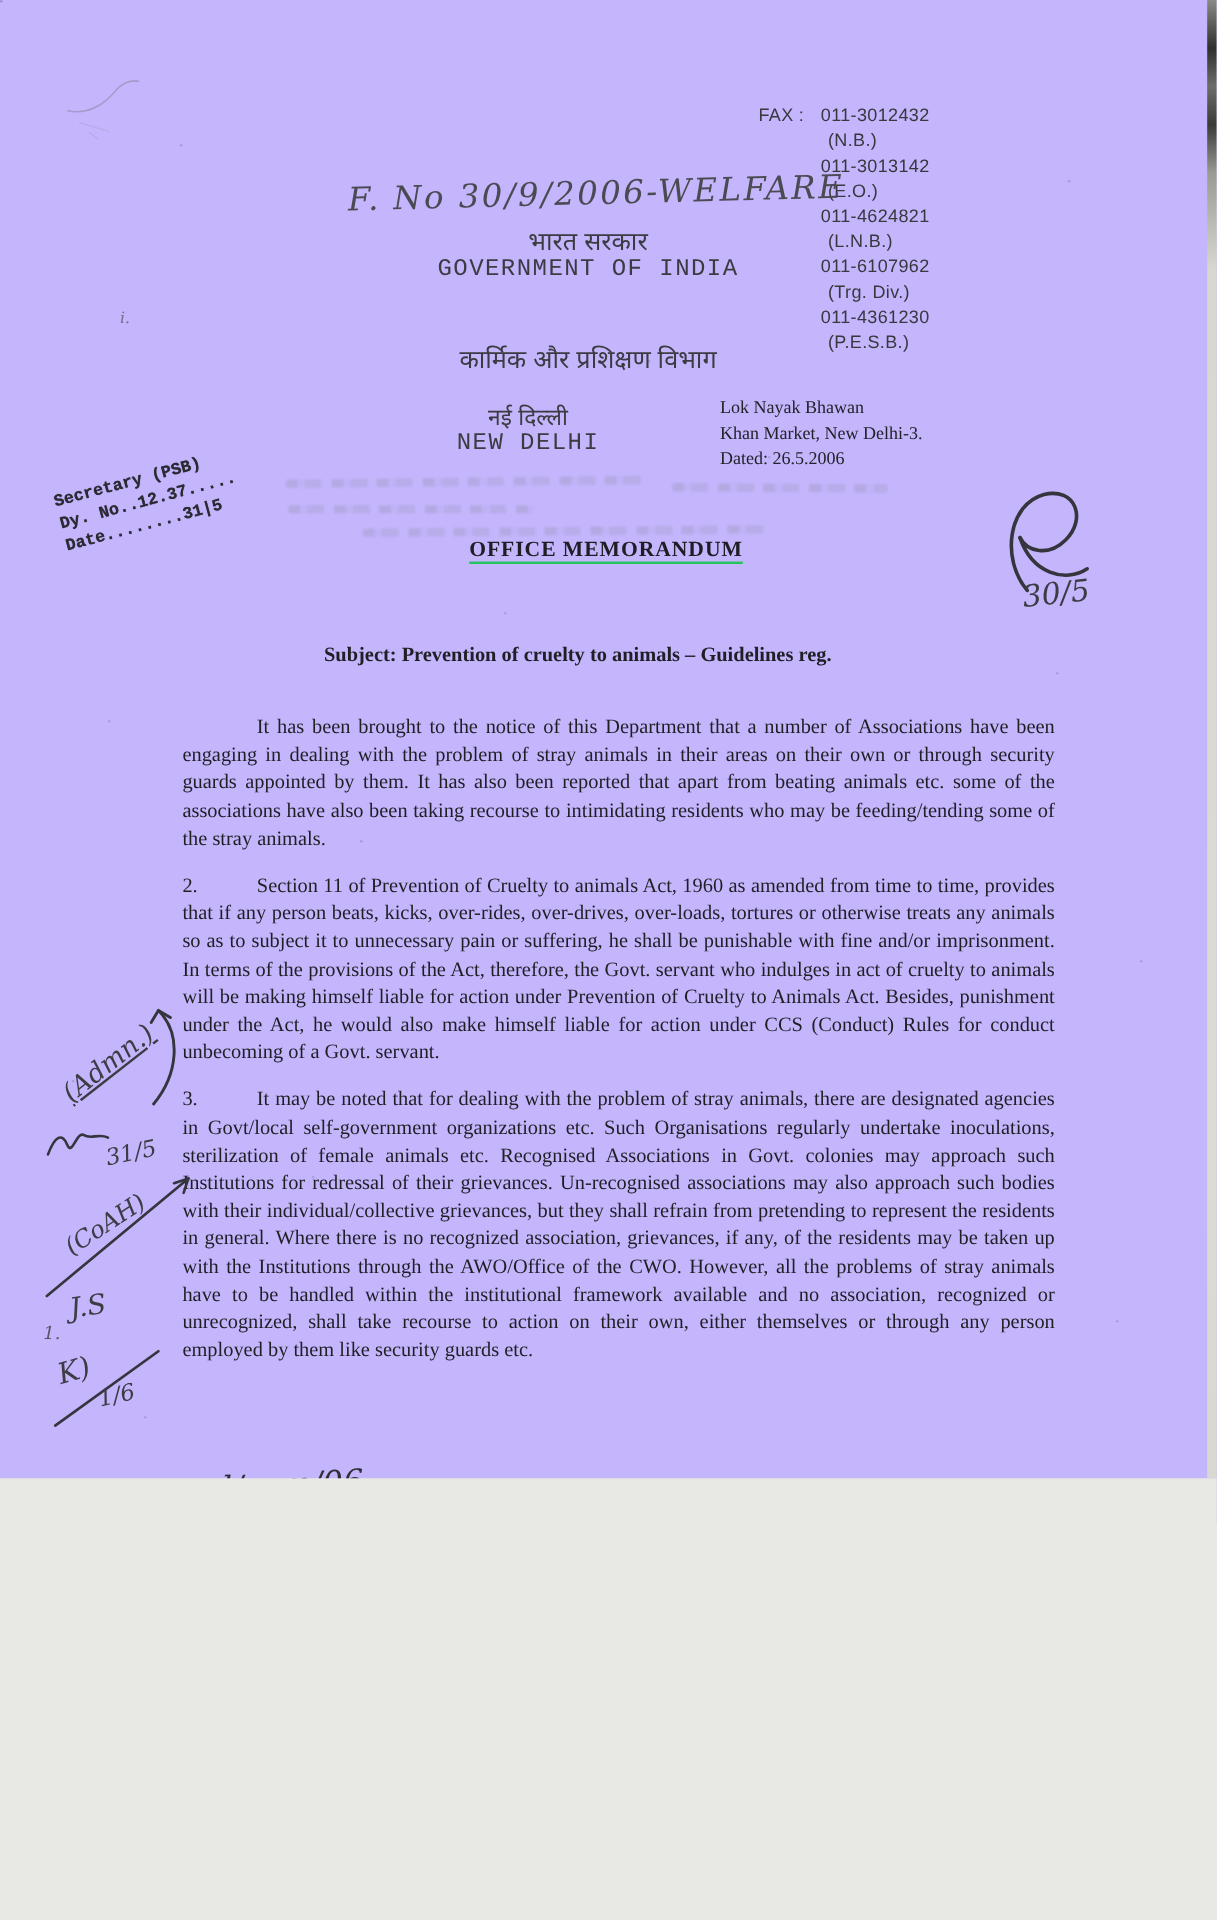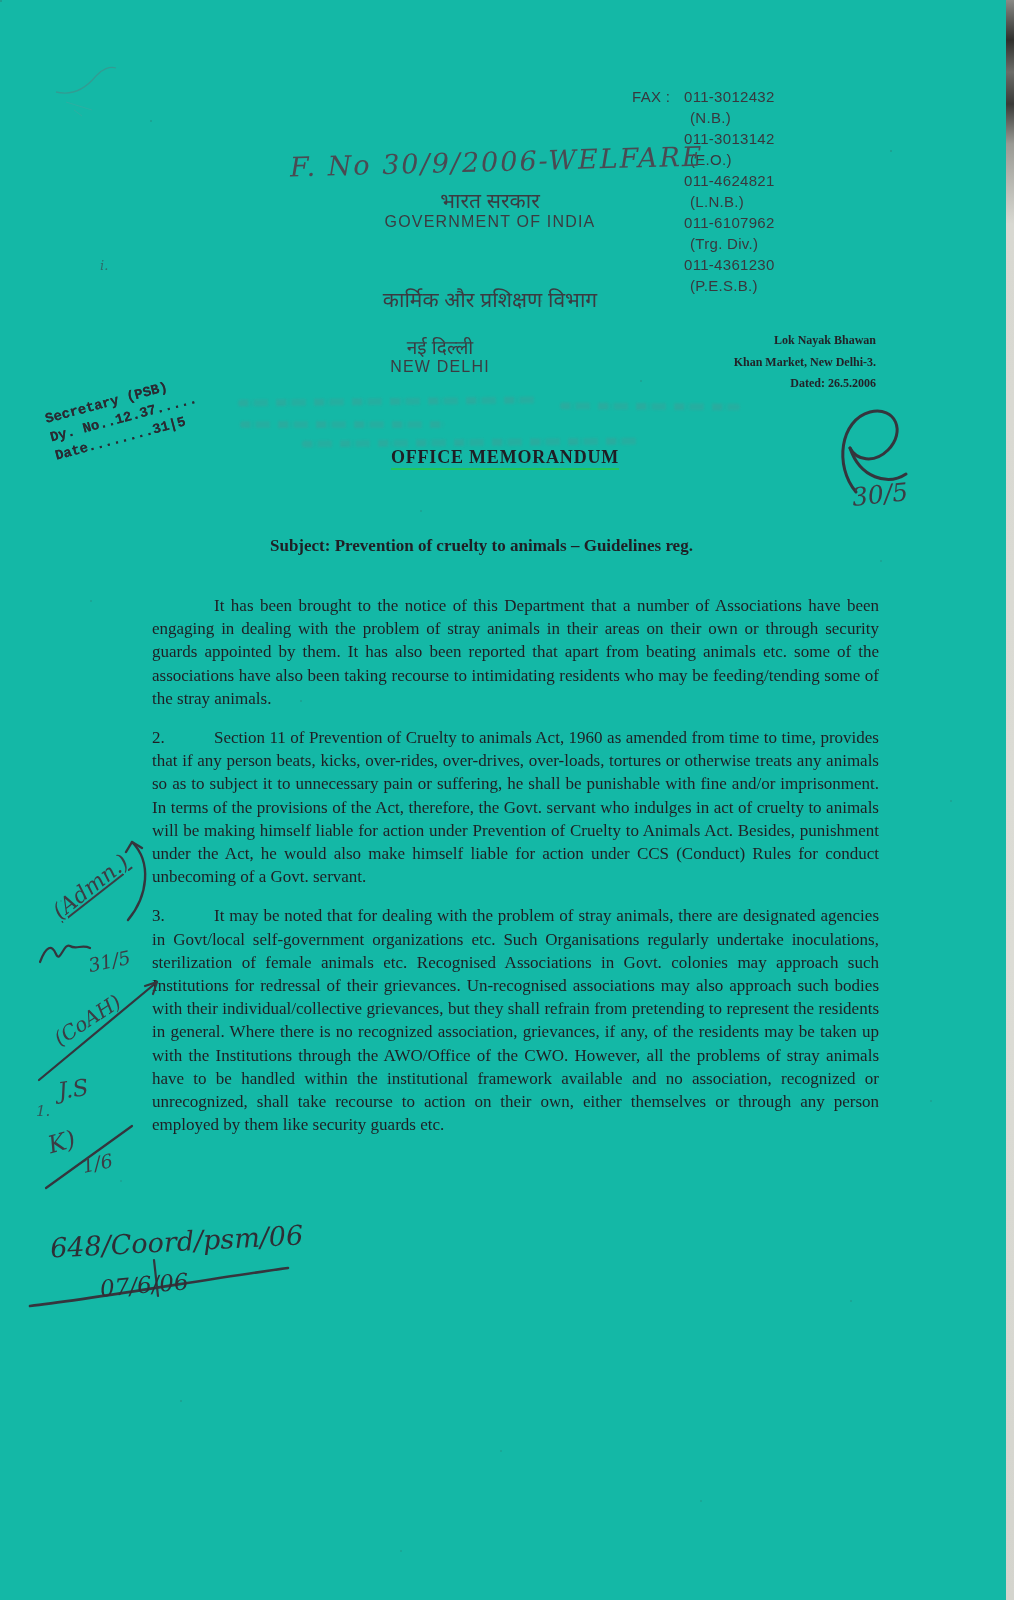--- a/index.html
+++ b/index.html
@@ -1,19 +1,19 @@
 <!DOCTYPE html>
 <html><head>
 <meta charset="utf-8">
 <title>Office Memorandum Scan</title>
 <style>
   html,body{margin:0;padding:0;background:#e8e8e4;}
   .page{
-    position:relative; width:1014px; height:1600px; margin:0 auto;
-    background:#14b8a6; overflow:hidden;
+    position:relative; width:1014px; height:1232px; margin:0 auto;
+    background:#c4b5fd; overflow:hidden;
     font-family:"Liberation Serif", serif; color:#26262b;
   }
   
   .scan-edge{
     position:absolute; right:0; top:0; width:8px; height:1600px;
     background:linear-gradient(#8a8a86 0%, #2f2f2c 2.5%, #6c6c68 4.5%,
       #3a3a37 6.5%, #9a9a94 9%, #d8d8d1 14%, #dcdcd5 60%, #d4d4cd 100%);
   }
   .noise{position:absolute; left:0; top:0; width:2px; height:2px; border-radius:50%;
     background:rgba(70,70,70,.3);
@@ -71,27 +71,27 @@
     position:absolute; left:48px; top:390px; transform:rotate(-15deg);
     font-family:"Liberation Mono", monospace; font-weight:bold;
     font-size:14px; line-height:19px; color:#2a2a32;
     text-shadow:0 0 .6px rgba(40,40,50,.8); white-space:nowrap;
   }
   
   .hdr{position:absolute; left:0; width:980px; text-align:center;
     font-family:"Liberation Sans", sans-serif; color:#3b3b41; white-space:nowrap;}
   .hdr-narrow{width:880px;}
   .hdr-hi{font-size:21px;}
-  .hdr-en{font-size:16px; letter-spacing:1.2px;}
+  .hdr-en{font-size:20px; letter-spacing:1.2px;font-family:Liberation Mono, monospace;}
   .h-bharat{top:186px;} .h-goi{top:213px;} .h-min-hi{top:236px;} .h-min-en{top:262px;}
   .h-dept-hi{top:285px;} .h-dept-en{top:311px;} .h-city-hi{top:334px; font-size:19px;}
   .h-city-en{top:358px;}
   
-  .address{position:absolute; left:600px; top:330px; width:276px; text-align:right;
-    font-size:12px; line-height:21.5px; color:#222228;font-weight:bold;}
+  .address{position:absolute; left:600px; top:330px; width:276px; text-align:left;
+    font-size:15px; line-height:21.5px; color:#222228;}
   
   .om-title-wrap{position:absolute; left:0; top:447px; width:1010px; text-align:center;}
   .om-title{font-weight:bold; font-size:18px; letter-spacing:.8px;
     border-bottom:2px solid #22c55e; padding-bottom:1px; color:#1e1e24;}
   .subject{position:absolute; left:270px; top:536px; font-weight:bold; font-size:17px;
     color:#1f1f25;}
   
   .body-text{position:absolute; left:152px; top:594px; width:727px;
     font-size:17px; line-height:23.2px; text-align:justify; color:#1f1f24;}
   .body-text p{margin:0;}

